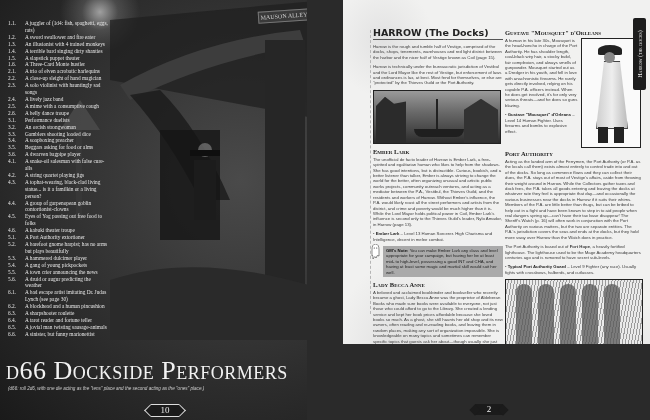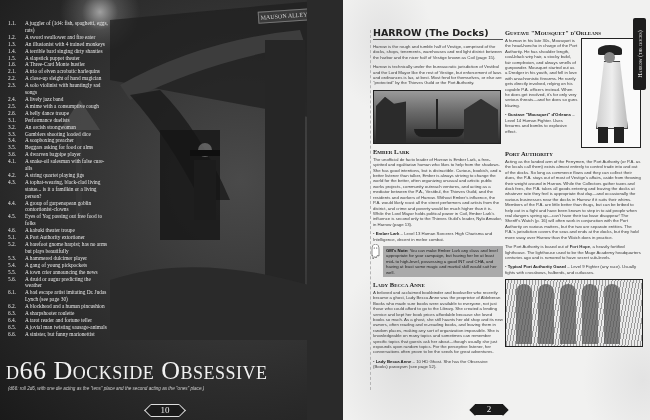--- a/index.html
+++ b/index.html
@@ -20,21 +20,21 @@
   .d66-list .txt { flex:1; }
   .big-title { position:absolute; left:6px; top:356px; width:318px; color:#f2f2f2; font-family:"Liberation Serif", serif; font-size:26px; letter-spacing:0.5px; white-space:nowrap; font-variant:small-caps; }
   .subtitle { position:absolute; left:8px; top:386px; color:#cfcfcf; font-family:"Liberation Sans", sans-serif; font-style:italic; font-size:4.6px; white-space:nowrap; }
   .pnum { position:absolute; width:28px; height:11px; font-family:"Liberation Serif", serif; font-size:9px; line-height:11px; text-align:center; }
   .pnum-left { left:151px; top:404px; color:#eee; border-top:1px solid #ddd; border-bottom:1px solid #ddd; background:#1b1b1b; }
   .pnum-left::before, .pnum-left::after { content:""; position:absolute; top:1px; width:8px; height:8px; border-left:1px solid #ddd; border-bottom:1px solid #ddd; background:#1b1b1b; }
   .pnum-left::before { left:-5px; transform:rotate(45deg); }
   .pnum-left::after { right:-5px; transform:rotate(-135deg); }
 
   
-  .page-right { position:relative; width:325px; height:420px; overflow:hidden; background:#f1f1f0;
+  .page-right { position:relative; width:325px; height:344px; overflow:hidden; background:#f1f1f0;
     background-image: radial-gradient(ellipse at 60px 360px, #dedede 0, rgba(241,241,240,0) 70px), radial-gradient(ellipse at 300px 380px, #e3e3e3 0, rgba(241,241,240,0) 60px), radial-gradient(ellipse at 40px 40px, #e2e2e2 0, rgba(241,241,240,0) 50px);
     color:#333;margin-left:36px; }
   .dash-line { position:absolute; left:27px; top:30px; bottom:30px; border-left:1px dashed #b5b5b5; }
   .col-left { position:absolute; left:30px; top:27px; width:130px; }
   .col-right { position:absolute; left:162px; top:27px; width:136px; }
   .h1 { font-family:"DejaVu Sans", sans-serif; font-weight:bold; font-size:9.5px; color:#222; border-bottom:1.5px solid #555; padding-bottom:1px; margin-bottom:4px; }
   .p { font-size:4.3px; line-height:5.4px; color:#3a3a3a; margin:0 0 4px 0; }
   .h2 { font-family:"Liberation Serif", serif; font-variant:small-caps; font-weight:bold; font-size:6.5px; color:#222; margin:4px 0 2px 0; }
   .bullet { font-size:4.3px; line-height:5.4px; color:#3a3a3a; margin:0 0 4px 0; }
   .bullet b { color:#222; }
@@ -225,21 +225,21 @@
       <li>
           <span class="num">6.5.</span>
           <span class="txt">A jovial man twisting sausage-animals</span>
         </li>
       <li>
           <span class="num">6.6.</span>
           <span class="txt">A sinister, but funny marionettist</span>
         </li>
     </ul>
 
-    <div class="big-title">d66 Dockside Obsessive</div>
+    <div class="big-title">d66 Dockside Performers</div>
     <div class="subtitle">(d66: roll 2d6, with one die acting as the "tens" place and the second acting as the "ones" place.)</div>
     <div class="pnum pnum-left"><span style="position:relative;z-index:2;">10</span></div>
   </div>
 
   <div class="page-right">
     <div class="dash-line"></div>
 
     <div class="col-left">
       <div class="h1">HARROW (The Docks)</div>
       <p class="p">Harrow is the rough and tumble half of Vestige, comprised of the docks, shops, tenements, warehouses and red light district between the harbor and the nicer half of Vestige known as Coil (page 15).</p>

